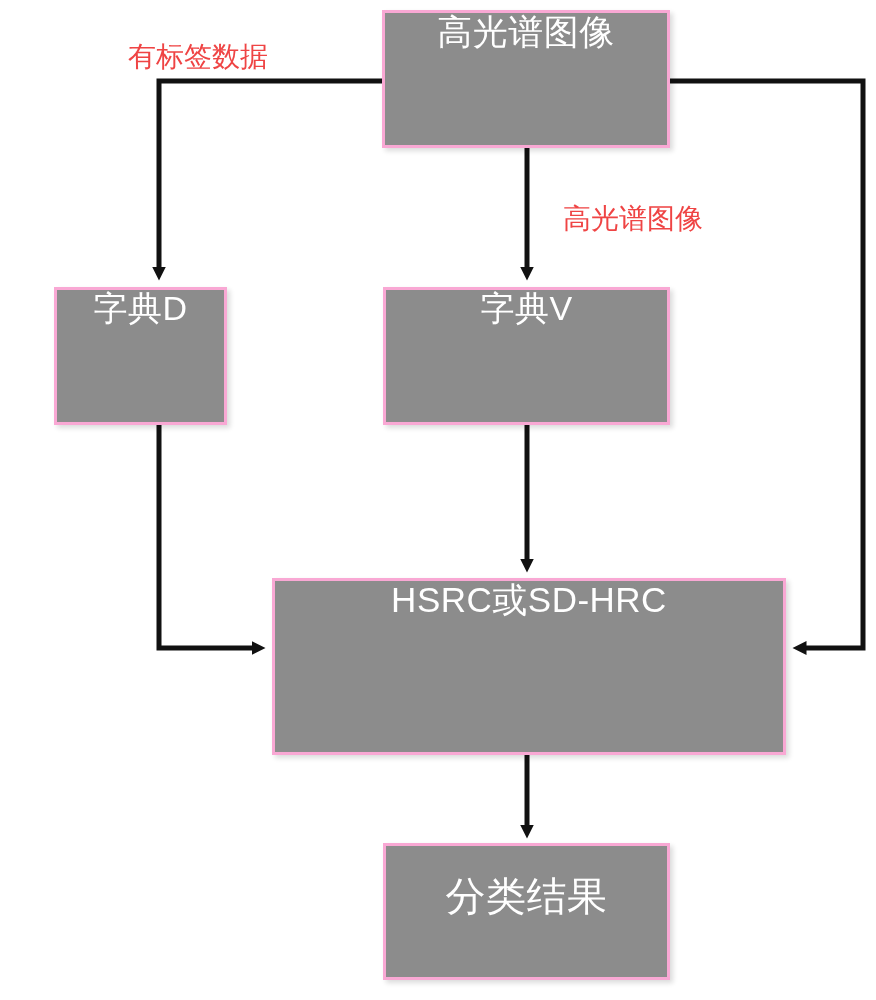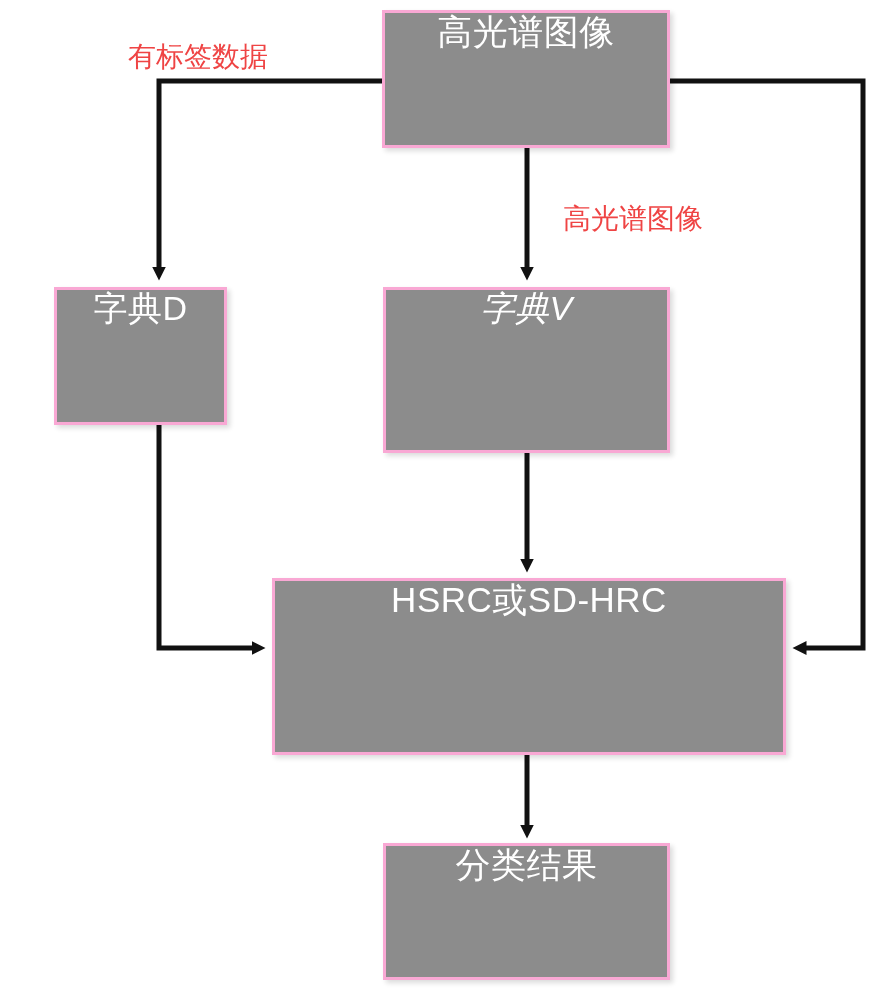--- a/index.html
+++ b/index.html
@@ -46,31 +46,31 @@
   }
   #node-hyperspectral-image {
     left: 382px; top: 10px; width: 288px; height: 138px;
   }
   #node-hyperspectral-image .node-label { font-size: 35px; }
   #node-dictionary-d {
     left: 10px; top: 287px; width: 173px; height: 138px; margin-left: 44px;
   }
   #node-dictionary-d .node-label { font-size: 34px; }
   #node-dictionary-v {
-    left: 383px; top: 287px; width: 287px; height: 166px; font-style: italic;
+    left: 383px; top: 287px; width: 287px; height: 138px;
   }
   #node-dictionary-v .node-label { font-size: 34px; }
   #node-hsrc-sdhrc {
     left: 272px; top: 578px; width: 514px; height: 177px;
   }
   #node-hsrc-sdhrc .node-label { font-size: 35px; }
   #node-classification-result {
     left: 383px; top: 843px; width: 287px; height: 137px;
   }
-  #node-classification-result .node-label { font-size: 35px; }
+  #node-classification-result .node-label { font-size: 40px; margin-top: 28px; }
   .edge-label {
     position: absolute;
     color: #ef4444;
     font-size: 28px;
     white-space: nowrap;
     user-select: none;
   }
   #edge-label-labeled-data {
     left: 128px; top: 38px;
   }

